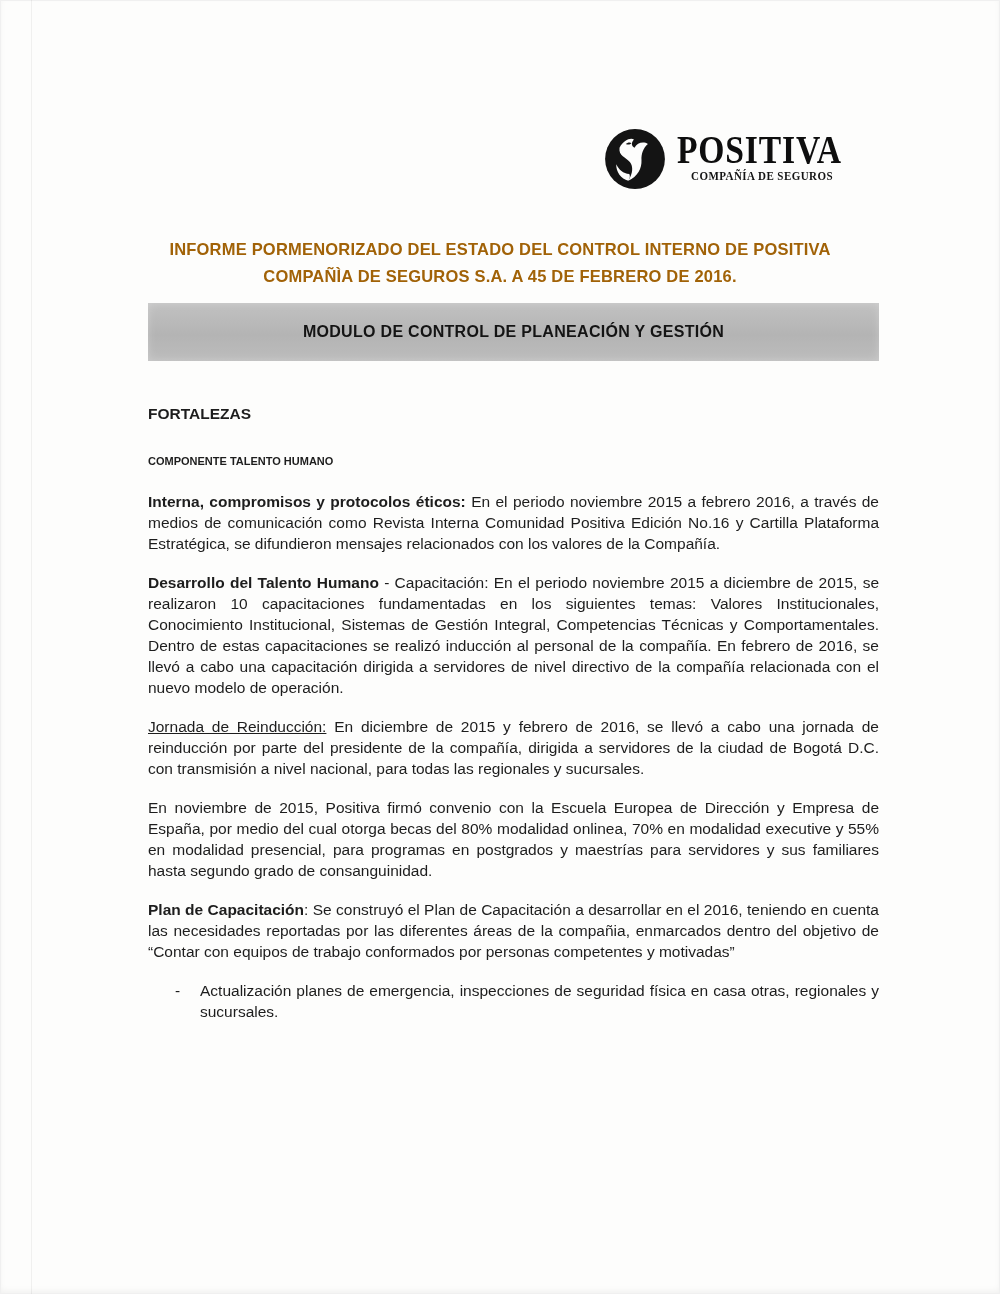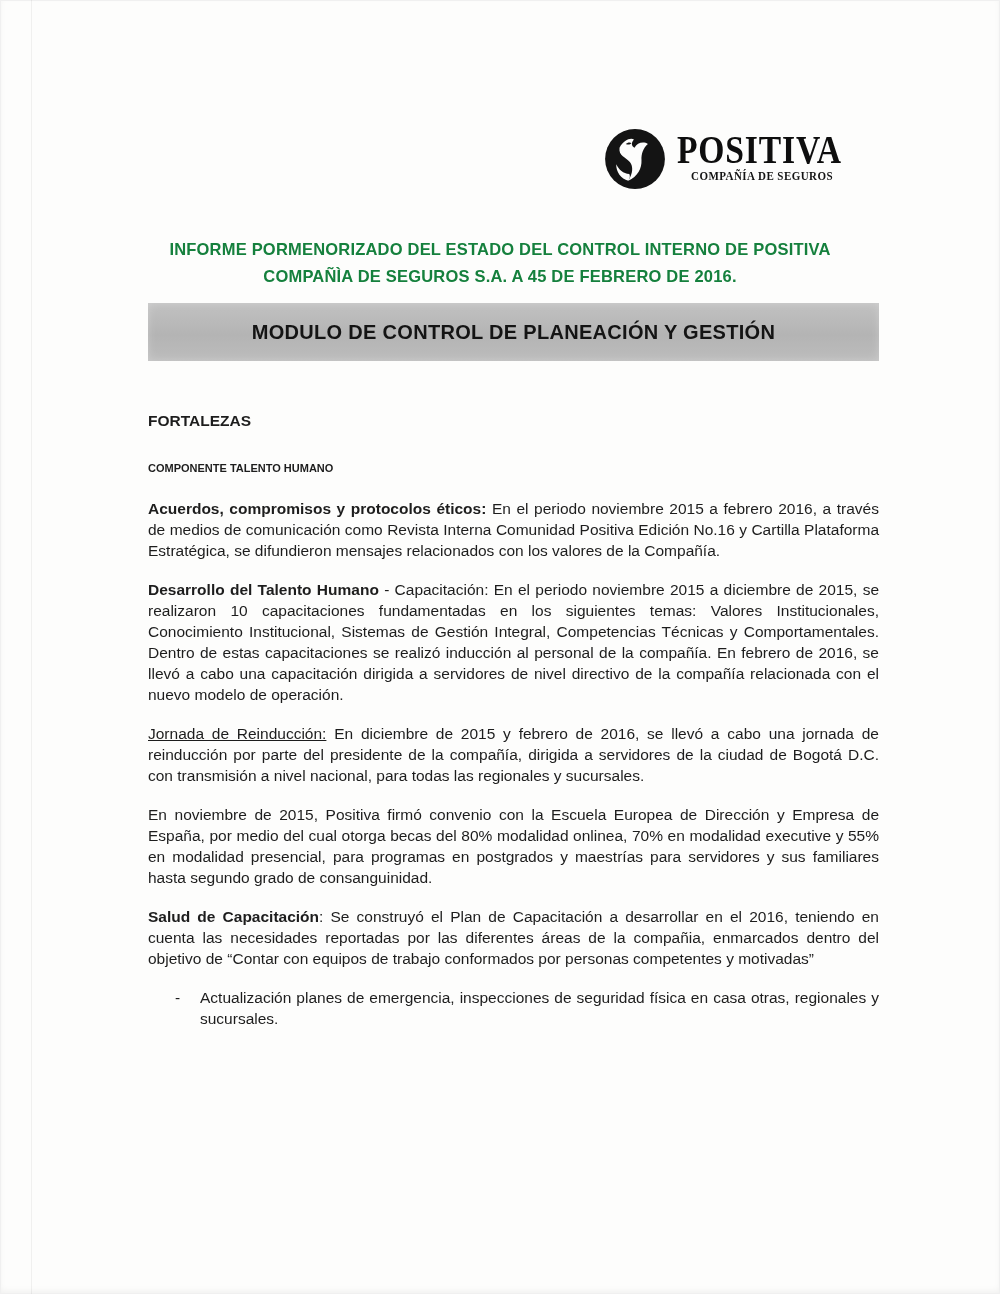--- a/index.html
+++ b/index.html
@@ -69,56 +69,56 @@
   .doc-title {
     position: absolute;
     top: 236px;
     left: 110px;
     width: 780px;
     text-align: center;
     font-weight: bold;
     font-size: 16.5px;
     line-height: 27px;
     letter-spacing: 0.2px;
-    color: #15803d;
+    color: #a16207;
   }
 
   
   .banner {
     position: absolute;
     top: 303px;
     left: 148px;
     width: 731px;
     height: 58px;
     background: linear-gradient(180deg, #c1c1c1 0%, #b4b4b4 55%, #bcbcbc 100%);
     display: flex;
     align-items: center;
     justify-content: center;
     font-weight: bold;
-    font-size: 20px;
+    font-size: 16px;
     letter-spacing: 0.3px;
     color: #141414;
     box-shadow: inset 0 0 10px rgba(255,255,255,0.25);
   }
 
   
   .content {
     position: absolute;
     top: 399px;
     left: 148px;
     width: 731px;
     font-size: 15.5px;
     line-height: 21px;
     text-align: justify;
     color: #1d1d1d;
   }
   .h-fortalezas {
     font-weight: bold;
     font-size: 15.5px;
-    margin: 11px 0 27px 0;
+    margin: 4px 0 27px 0;
     text-align: left;
   }
   .h-componente {
     font-weight: bold;
     font-size: 11px;
     margin: 0 0 19px 0;
     text-align: left;
   }
   .para { margin: 0 0 18px 0; }
   .lead-bold { font-weight: bold; }
@@ -173,29 +173,29 @@
   </div>
 
   <div class="banner">
     <span>MODULO DE CONTROL DE PLANEACIÓN Y GESTIÓN</span>
   </div>
 
   <div class="content">
     <div class="h-fortalezas">FORTALEZAS</div>
     <div class="h-componente">COMPONENTE TALENTO HUMANO</div>
 
-    <p class="para"><span class="lead-bold">Acuerdos, compromisos y protocolos éticos:</span><span> En el periodo noviembre 2015 a febrero 2016, a través de medios de comunicación como Revista Interna Comunidad Positiva Edición No.16 y Cartilla Plataforma Estratégica, se difundieron mensajes relacionados con los valores de la Compañía.</span></p>
+    <p class="para"><span class="lead-bold">Interna, compromisos y protocolos éticos:</span><span> En el periodo noviembre 2015 a febrero 2016, a través de medios de comunicación como Revista Interna Comunidad Positiva Edición No.16 y Cartilla Plataforma Estratégica, se difundieron mensajes relacionados con los valores de la Compañía.</span></p>
 
     <p class="para"><span class="lead-bold">Desarrollo del Talento Humano</span><span> - Capacitación: En el periodo noviembre 2015 a diciembre de 2015, se realizaron 10 capacitaciones fundamentadas en los siguientes temas: Valores Institucionales, Conocimiento Institucional, Sistemas de Gestión Integral, Competencias Técnicas y Comportamentales.  Dentro de estas capacitaciones se realizó inducción al personal de la compañía. En febrero de 2016, se llevó a cabo una capacitación dirigida a servidores de nivel directivo de la compañía relacionada con el nuevo modelo de operación.</span></p>
 
     <p class="para"><span class="lead-underline">Jornada de Reinducción:</span><span> En diciembre de 2015 y febrero de 2016, se llevó a cabo una jornada de reinducción por parte del presidente de la compañía, dirigida a servidores de la ciudad de Bogotá D.C. con transmisión a  nivel nacional, para todas las regionales y sucursales.</span></p>
 
     <p class="para"><span></span><span>En noviembre de 2015, Positiva firmó convenio con la Escuela Europea de Dirección y Empresa de España, por medio del cual otorga becas del 80% modalidad onlinea, 70% en modalidad executive y 55% en modalidad presencial, para programas en postgrados y maestrías para servidores y sus familiares hasta segundo grado de consanguinidad.</span></p>
 
-    <p class="para"><span class="lead-bold">Salud de Capacitación</span><span>: Se construyó el Plan de Capacitación a desarrollar en el 2016, teniendo en cuenta las necesidades reportadas por las diferentes áreas de la compañia, enmarcados dentro del objetivo de “Contar con equipos de trabajo conformados por personas competentes y motivadas”</span></p>
+    <p class="para"><span class="lead-bold">Plan de Capacitación</span><span>: Se construyó el Plan de Capacitación a desarrollar en el 2016, teniendo en cuenta las necesidades reportadas por las diferentes áreas de la compañia, enmarcados dentro del objetivo de “Contar con equipos de trabajo conformados por personas competentes y motivadas”</span></p>
 
 
     <div class="bullet-list">
       <div class="bullet">
         <span class="bullet-marker">-</span>
         <span class="bullet-text">Actualización planes de emergencia, inspecciones de seguridad física en casa otras, regionales y sucursales.</span>
       </div>
     </div>
   </div>
 </div>

